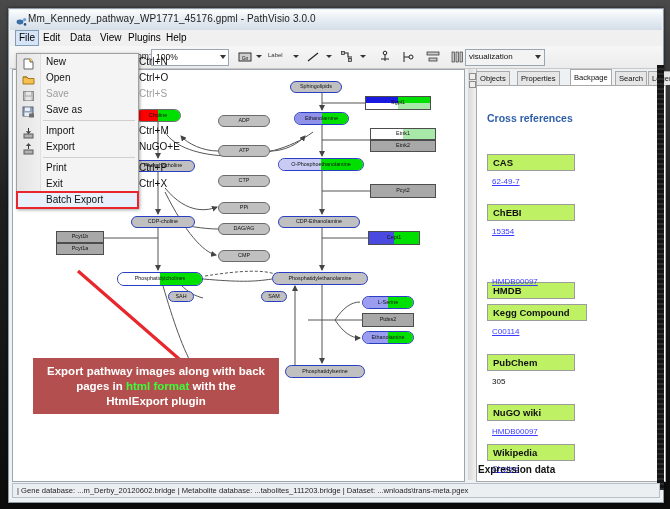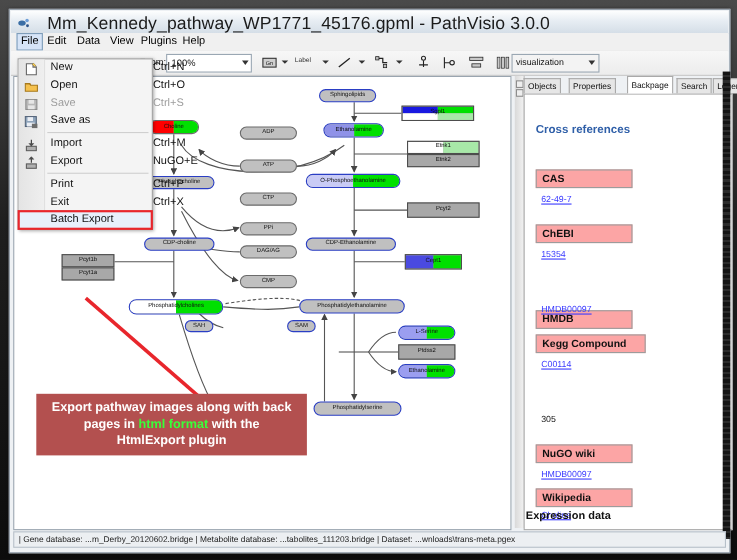--- a/index.html
+++ b/index.html
@@ -10,21 +10,21 @@
 
   
   #window{position:absolute;left:8px;top:8px;width:654px;height:493px;
     background:#eef1f4;border:1px solid #8e9aa6;box-shadow:0 0 3px rgba(0,0,0,.6);}
 
   
   #titlebar{position:absolute;left:1px;top:1px;width:652px;height:20px;
     background:linear-gradient(180deg,#fdfefe 0%,#e7edf3 45%,#d5dee7 100%);
     border-bottom:1px solid #b9c4cf;}
   #titlebar .ticon{position:absolute;left:6px;top:4px;width:12px;height:12px;}
-  #titlebar .tlabel{position:absolute;left:33px;top:3px;font-size:16px;color:#1b1b1b;
+  #titlebar .tlabel{position:absolute;left:18px;top:3px;font-size:10px;color:#1b1b1b;
     white-space:nowrap;letter-spacing:.1px;}
 
   
   #menubar{position:absolute;left:1px;top:21px;width:652px;height:16px;
     background:#f0f0f0;border-bottom:1px solid #d8d8d8;}
   .menu-item{position:absolute;top:1px;height:14px;font-size:10px;color:#000;
     padding:0 4px;line-height:14px;white-space:nowrap;}
   .menu-item.open{background:#d6e4f7;border:1px solid #7f9db9;padding:0 3px;top:0;height:14px;}
 
   
@@ -95,21 +95,21 @@
   .rtab{position:absolute;top:2px;height:14px;background:#e6e6e6;border:1px solid #a9a9a9;
     border-bottom:none;font-size:7.6px;color:#111;line-height:13px;padding:0 3px;
     white-space:nowrap;box-sizing:border-box;}
   .rtab.active{top:0;height:16px;background:#fff;line-height:15px;z-index:4;}
   #rp-body{position:absolute;left:8px;top:16px;width:188px;height:395px;background:#fff;
     border:1px solid #a9a9a9;overflow:hidden;}
   #rp-scroll-l{position:absolute;left:0;top:0;width:8px;height:411px;
     background:linear-gradient(90deg,#d9d9d9,#f1f1f1);border-right:1px solid #bcbcbc;}
   #rp-scroll-l .sq{position:absolute;left:1px;width:5px;height:5px;border:1px solid #8d8d8d;background:#eee;}
   .xr-title{position:absolute;left:10px;font-size:10.5px;font-weight:bold;color:#2f5fa8;}
-  .xr-box{position:absolute;left:10px;width:88px;height:17px;background:#fca5a5;
+  .xr-box{position:absolute;left:10px;width:88px;height:17px;background:#bef264;
     border:1px solid #9c9c9c;box-sizing:border-box;}
   .xr-box span{position:absolute;left:5px;top:2px;font-size:9.5px;font-weight:bold;color:#111;}
   .xr-val{position:absolute;left:15px;font-size:8px;color:#3a3aff;
     text-decoration:underline;white-space:nowrap;}
   .xr-val.plain{color:#111;text-decoration:none;}
   .xr-exp{position:absolute;left:10px;font-size:10px;font-weight:bold;color:#111;}
   #rp-right-strip{position:absolute;left:655px;top:55px;width:7px;height:425px;
     background:repeating-linear-gradient(180deg,#141414 0 3px,#2c2c2c 3px 5px);}
 
   
@@ -446,20 +446,23 @@
       <div class="xr-box" style="top:168px;margin-top:28px;">
             <span>HMDB</span>
           </div>
       <a class="xr-val" style="top:191px;">HMDB00097</a>
 
       <div class="xr-box" style="top:218px;width:100px;">
             <span>Kegg Compound</span>
           </div>
       <a class="xr-val" style="top:241px;">C00114</a>
 
+      <div class="xr-box" style="top:268px;">
+            <span>PubChem</span>
+          </div>
       <span class="xr-val plain" style="top:291px;">305</span>
 
       <div class="xr-box" style="top:318px;">
             <span>NuGO wiki</span>
           </div>
       <a class="xr-val" style="top:341px;">HMDB00097</a>
 
       <div class="xr-box" style="top:358px;">
             <span>Wikipedia</span>
           </div>

